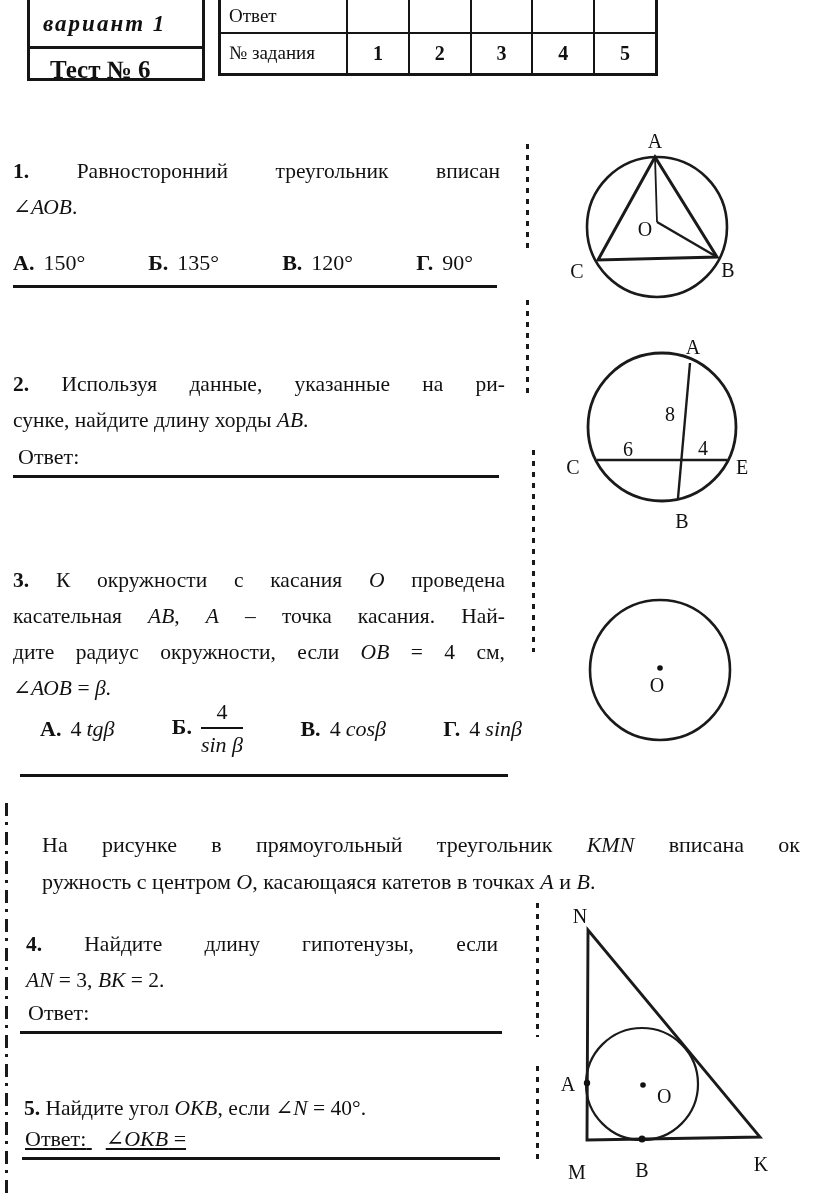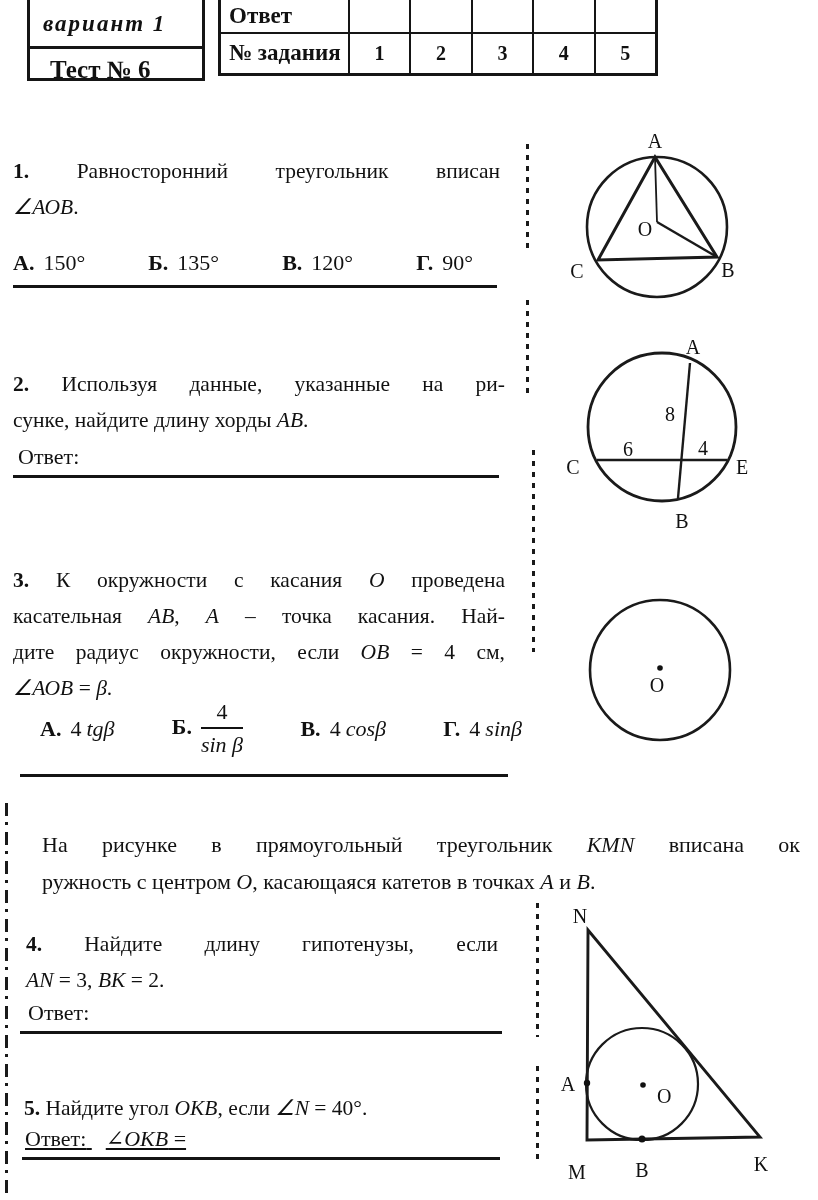--- a/index.html
+++ b/index.html
@@ -11,27 +11,27 @@
 
   
   .hbox{box-sizing:border-box;border:3px solid #151515;background:#fff;}
   .hrow1{box-sizing:border-box;height:49px;border-bottom:3px solid #151515;display:flex;align-items:center;
          padding:2px 0 0 13px;font-size:23px;font-weight:bold;font-style:italic;letter-spacing:2px;}
   .hrow2{height:42px;display:flex;align-items:center;padding-left:20px;font-size:25px;font-weight:bold;}
 
   table.anstab{border-collapse:collapse;box-sizing:border-box;width:440px;}
   table.anstab,table.anstab td,table.anstab th{border:2.5px solid #151515;}
   table.anstab{border-width:3px;}
-  .anstab th{font-weight:bold;text-align:left;padding-left:8px;font-size:23px;}
+  .anstab th{font-weight:normal;text-align:left;padding-left:8px;font-size:19px;}
   .anstab .num{width:63px;text-align:center;font-size:20px;font-weight:bold;}
   .anstab .r1{height:34px;} .anstab .r2{height:42px;}
 
   
   .qtext{font-size:21.5px;line-height:36px;}
-  .tline{text-align:justify;text-align-last:justify;font-family:Liberation Serif, serif;}
+  .tline{text-align:justify;text-align-last:justify;}
   .tline:last-child{text-align-last:auto;}
 
   .optrow{display:flex;justify-content:space-between;align-items:center;font-size:22px;}
   .opt .bd{margin-right:9px;}
   .opt .plain{margin-right:5px;}
 
   .frac{display:inline-block;vertical-align:middle;text-align:center;font-size:22px;}
   .frac-num{display:block;padding:0 10px 3px 10px;border-bottom:2.5px solid #111;line-height:24px;}
   .frac-den{display:block;padding-top:4px;font-style:italic;line-height:24px;}
 

